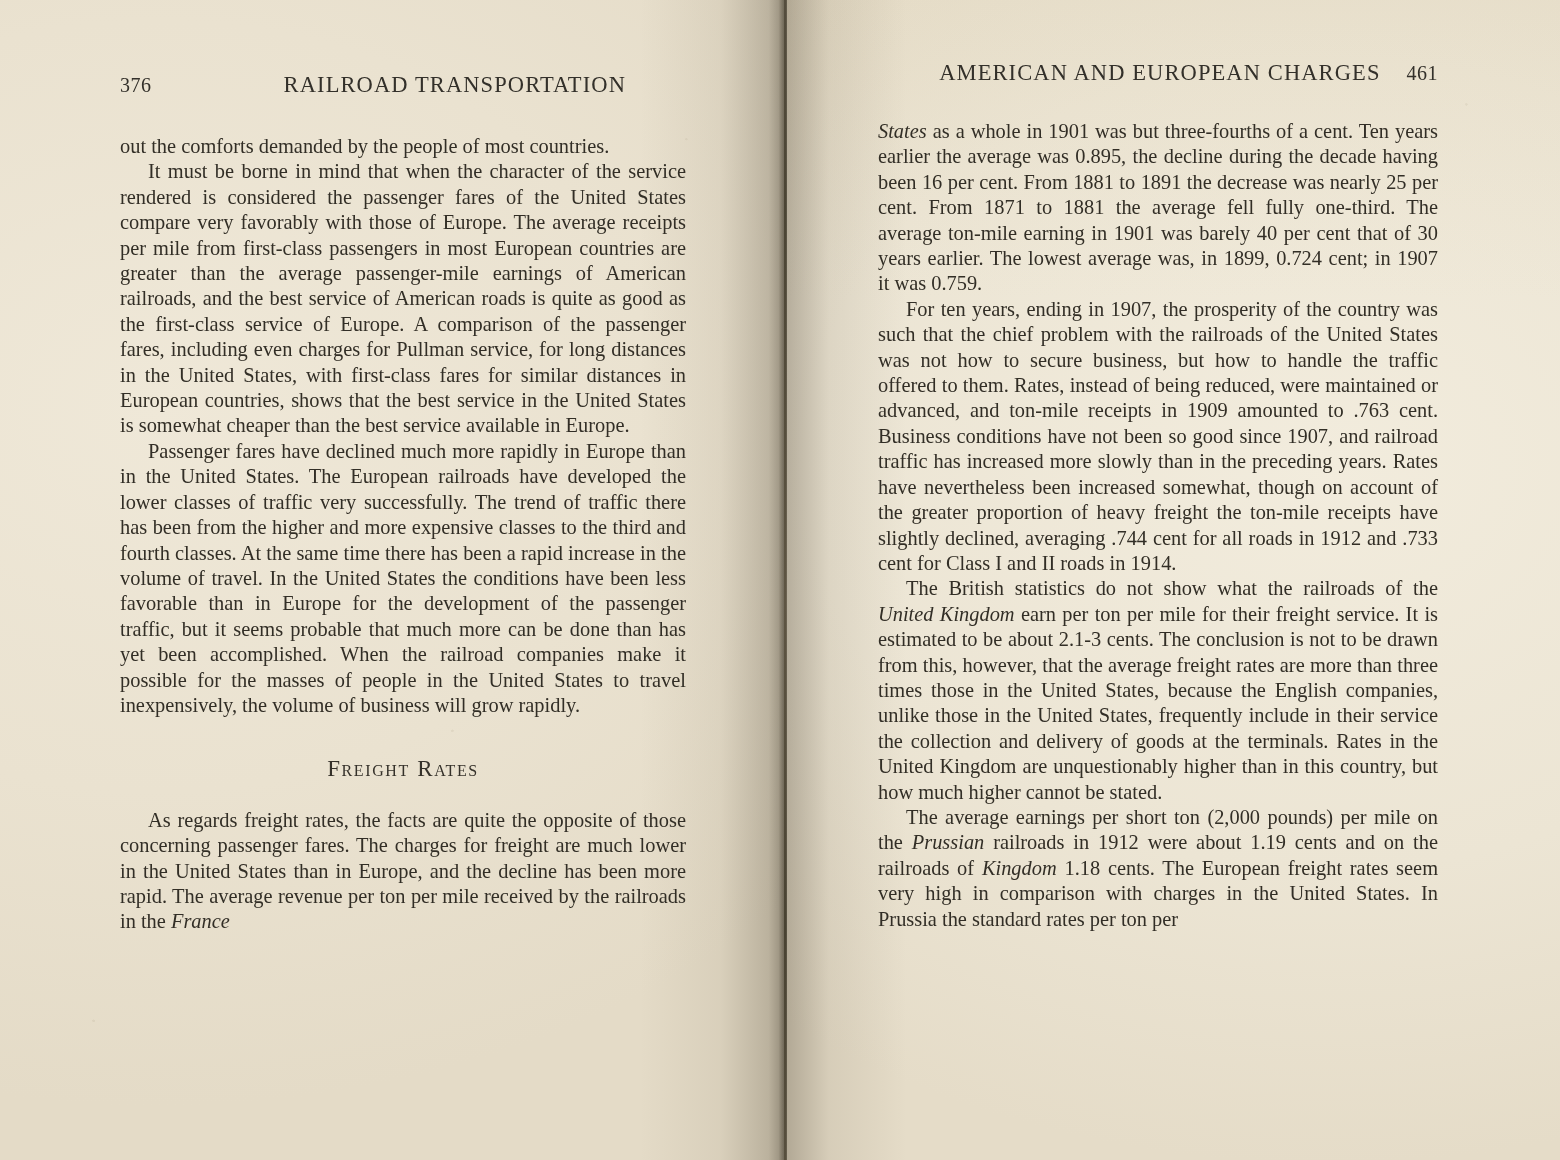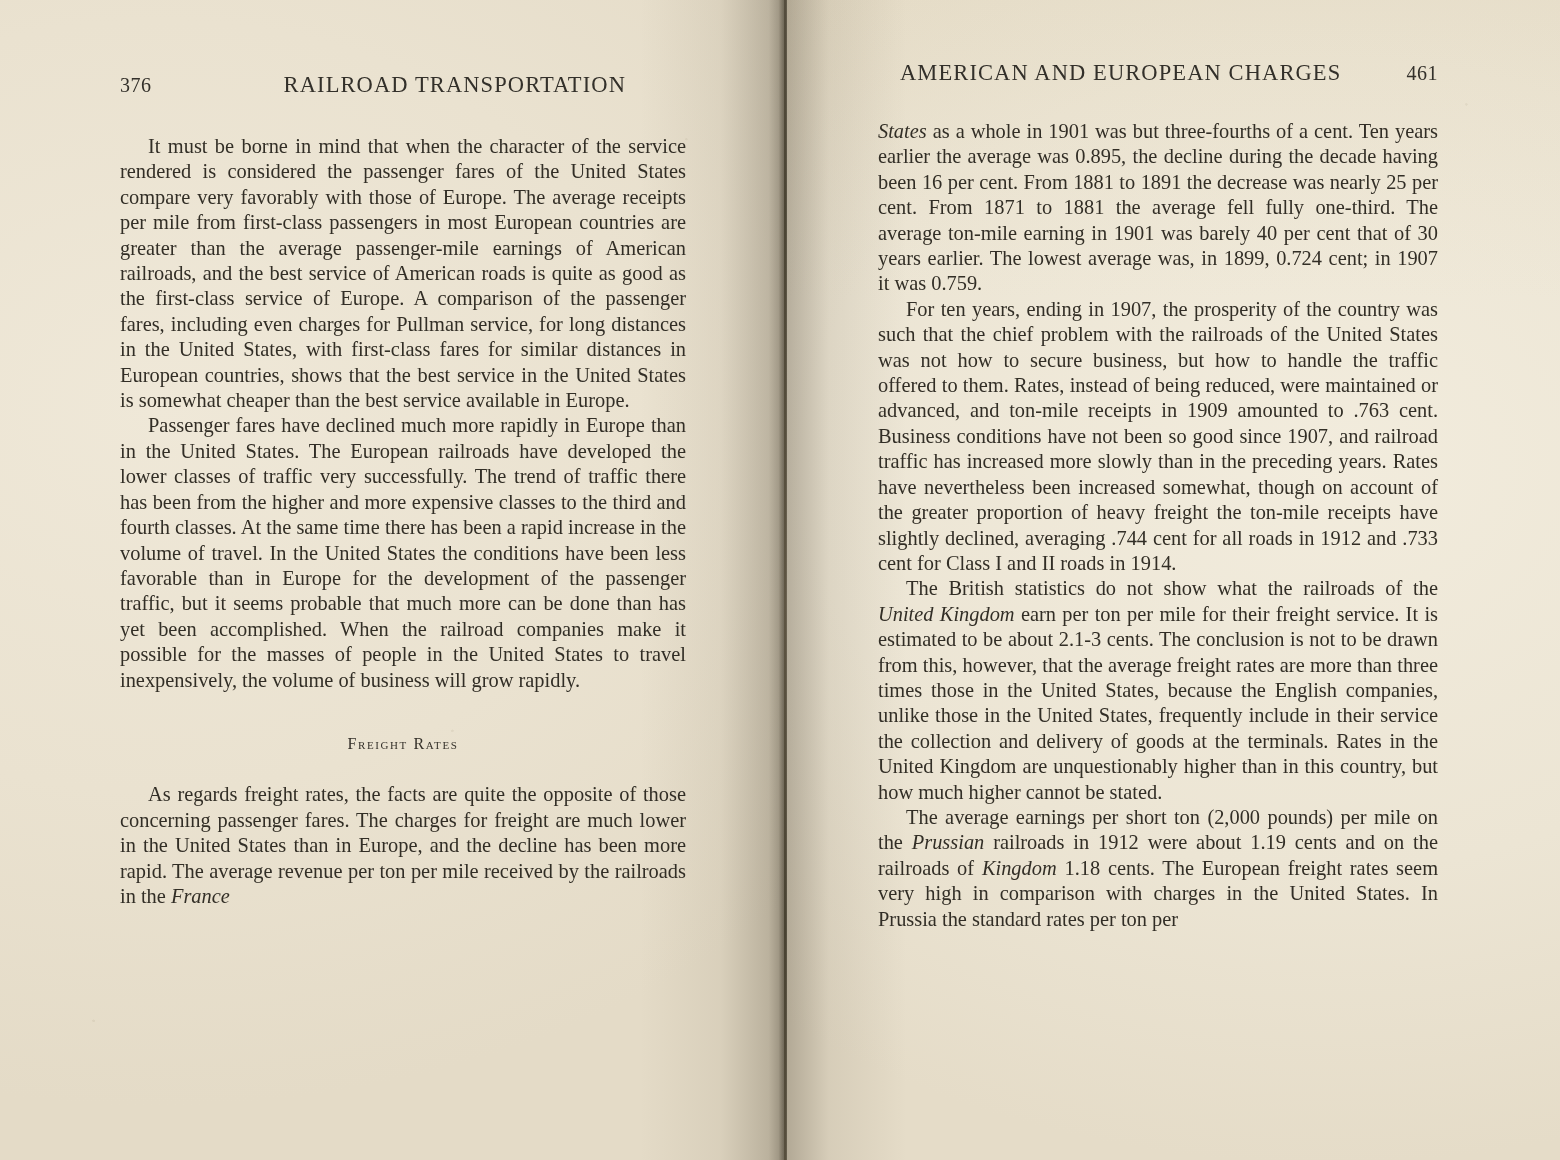--- a/index.html
+++ b/index.html
@@ -47,30 +47,30 @@
   .page{position:absolute;color:#2e2a22;}
   .page-left{left:120px;top:72px;width:566px;}
   .page-right{left:878px;top:60px;width:560px;}
 
   .runhead{display:flex;align-items:baseline;font-size:22.5px;letter-spacing:1.1px;
     color:#33302a;height:32px;}
   .runhead .folio{font-size:20px;letter-spacing:.5px;}
   .runhead .rh-title{flex:1;text-align:center;}
   .rh-left .folio{margin-right:0;}
   .rh-left .rh-title{padding-right:60px;padding-left:28px;text-align:right;}
-  .rh-right .rh-title{text-align:left;padding-left:22px;}
+  .rh-right .rh-title{text-align:right;padding-left:22px;}
   .rh-right .folio{margin-left:auto;padding-left:26px;}
 
   .body{font-size:20.4px;line-height:25.4px;text-align:justify;
     color:#322e26;}
   .body p{margin:0;text-indent:28px;}
   .body p.noindent{text-indent:0;}
   .body i{}
 
-  .section-head{text-align:center;font-size:16px;letter-spacing:1.6px;
+  .section-head{text-align:center;font-size:23px;letter-spacing:1.6px;
     margin:38px 0 26px 0;color:#35312a;}
   .section-head .sc{font-variant:small-caps;}
 
   .left-gap{height:30px;}
   .right-gap{height:27px;}
 
   
   .warm{position:absolute;left:786px;top:0;width:774px;height:1160px;pointer-events:none;
     background:linear-gradient(to bottom, rgba(205,188,148,.10) 0%, rgba(205,188,148,0) 26%);}
 </style>
@@ -91,20 +91,21 @@
   <div class="page page-left">
     <div class="runhead rh-left">
       <span class="folio">376</span>
       <span class="rh-title">RAILROAD TRANSPORTATION</span>
     </div>
 
     <div class="left-gap"></div>
 
     <div class="body">
       <div>
+          <p class="noindent"><span>out the comforts demanded by the people of most countries.</span></p>
           <p><span>It must be borne in mind that when the character of the service rendered is considered the passenger fares of the United States compare very favorably with those of Europe. The average receipts per mile from first-class passengers in most European countries are greater than the average passenger-mile earnings of American railroads, and the best service of American roads is quite as good as the first-class service of Europe.  A comparison of the passenger fares, including even charges for Pullman service, for long distances in the United States, with first-class fares for similar distances in European countries, shows that the best service in the United States is somewhat cheaper than the best service available in Europe.</span></p>
           <p><span>Passenger fares have declined much more rapidly in Europe than in the United States.  The European railroads have developed the lower classes of traffic very successfully. The trend of traffic there has been from the higher and more expensive classes to the third and fourth classes.  At the same time there has been a rapid increase in the volume of travel.  In the United States the conditions have been less favorable than in Europe for the development of the passenger traffic, but it seems probable that much more can be done than has yet been accomplished.  When the railroad companies make it possible for the masses of people in the United States to travel inexpensively, the volume of business will grow rapidly.</span></p>
         </div>
 
       <div class="section-head">
         <span class="sc">Freight Rates</span>
       </div>
 
       <div>
           <p><span>As regards freight rates, the facts are quite the opposite of those concerning passenger fares.  The charges for freight are much lower in the United States than in Europe, and the decline has been more rapid.  The average revenue per ton per mile received by the railroads in the </span><i>France</i></p>

